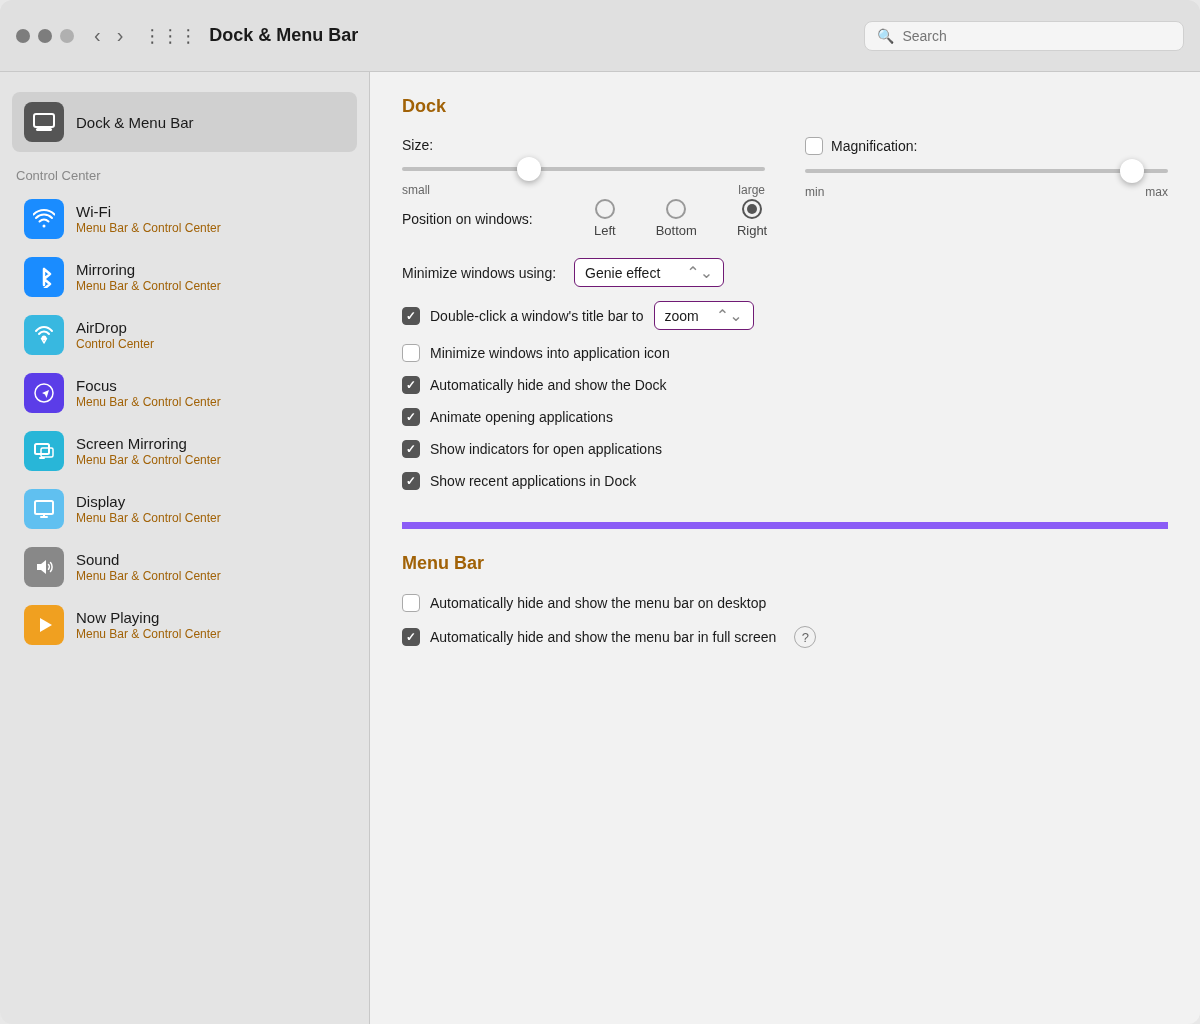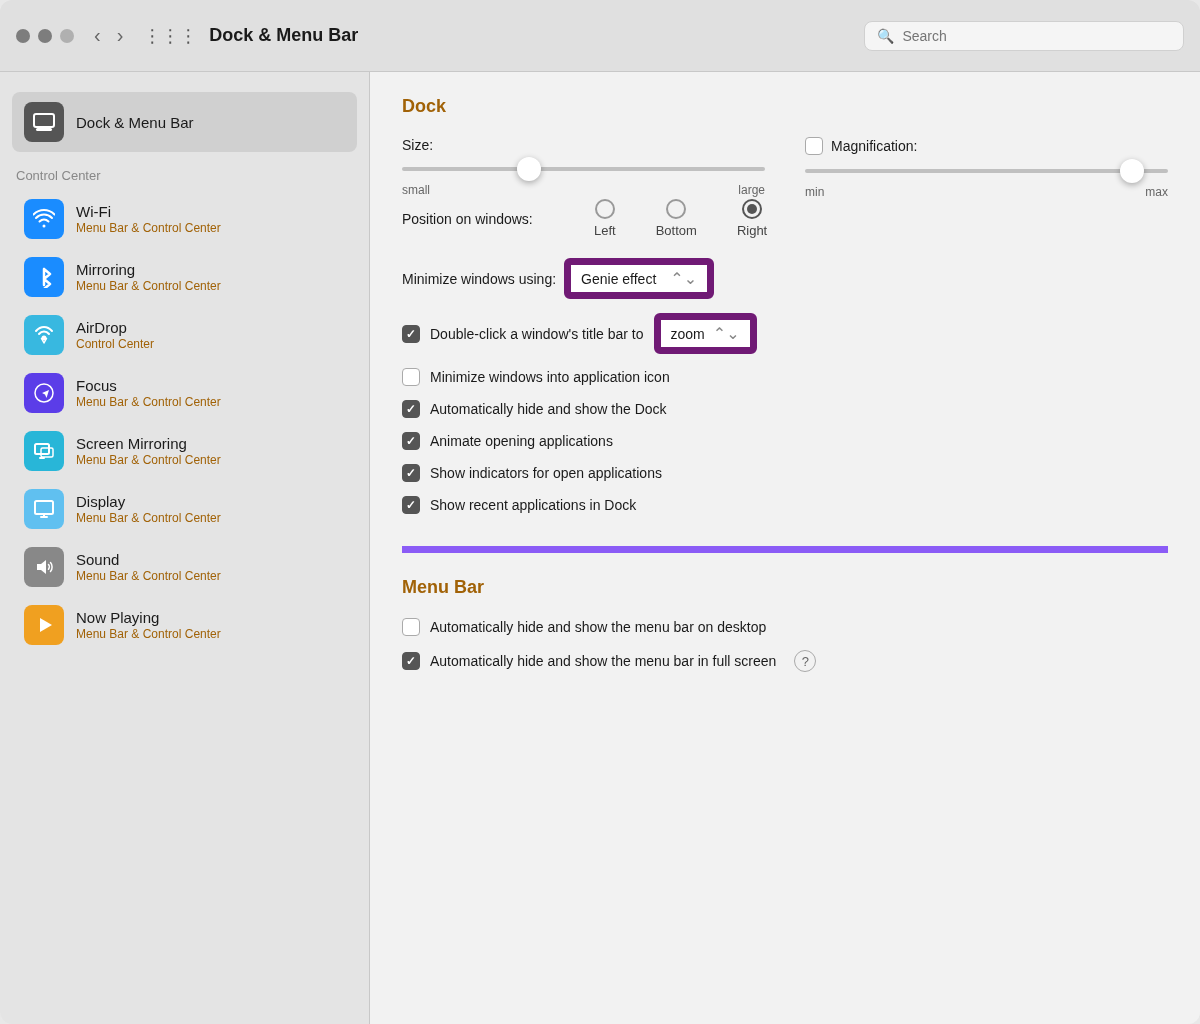--- a/index.html
+++ b/index.html
@@ -253,21 +253,21 @@
     }
     .radio-text {
       font-size: 13px;
       color: #444;
     }
     
     .dropdown {
       display: flex;
       align-items: center;
       background: white;
-      border: 7px solid #701a75;
+      border: 1px solid #701a75;
       border-radius: 6px;
       padding: 4px 10px;
       font-size: 14px;
       color: #1a1a1a;
       cursor: pointer;
       gap: 8px;
       min-width: 150px;
     }
     .dropdown-arrow {
       color: #888;
@@ -308,21 +308,21 @@
       color: #1a1a1a;
     }
     
     .menu-bar-section {
       border-top: 7px solid #8b5cf6;
       padding-top: 24px;
     }
     .inline-dropdown-row {
       display: flex;
       align-items: center;
-      gap: 0;
+      gap: 10px;
       margin-bottom: 14px;
     }
     .help-button {
       width: 22px;
       height: 22px;
       border-radius: 50%;
       border: 1.5px solid #aaa;
       display: flex;
       align-items: center;
       justify-content: center;

